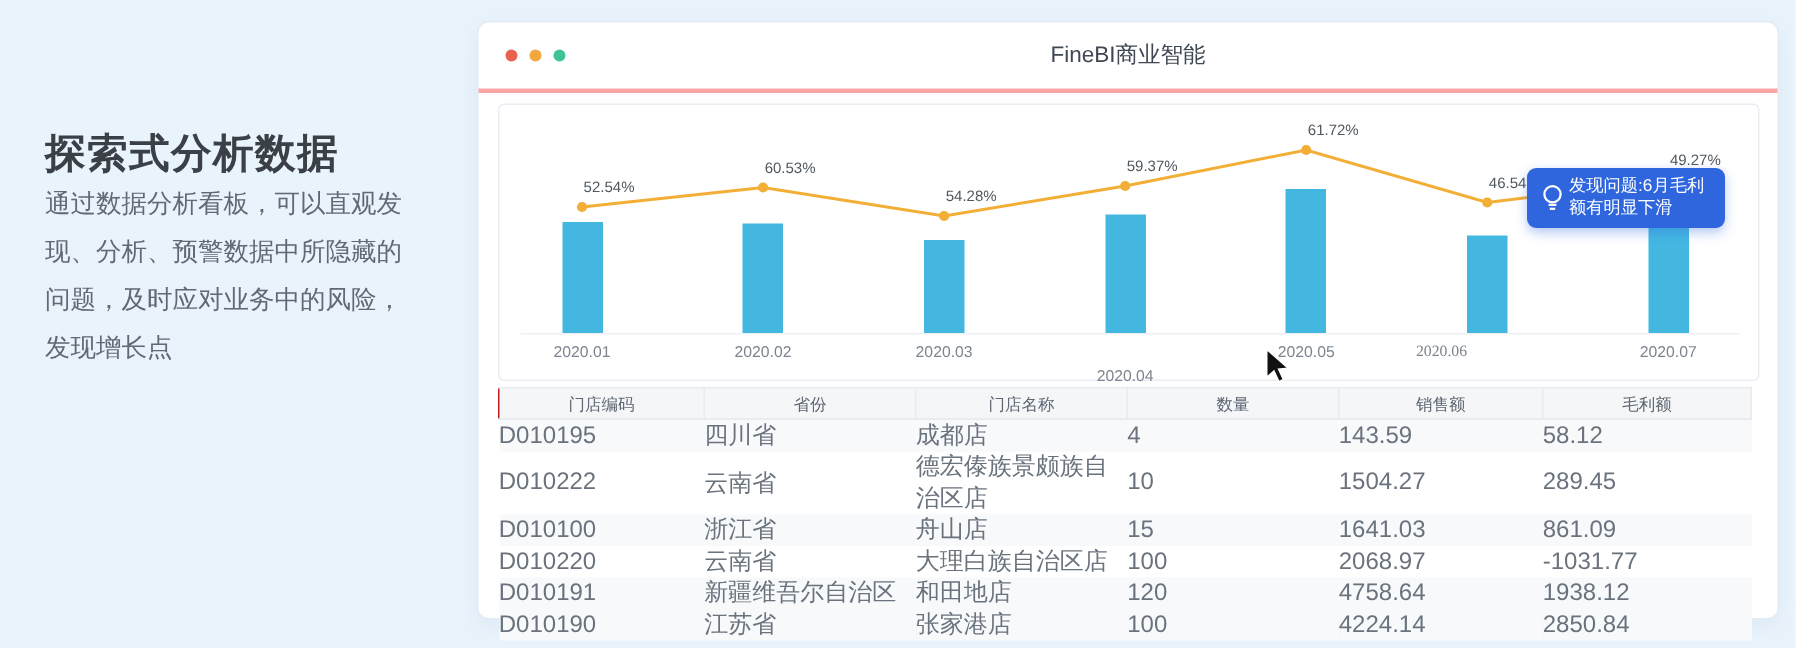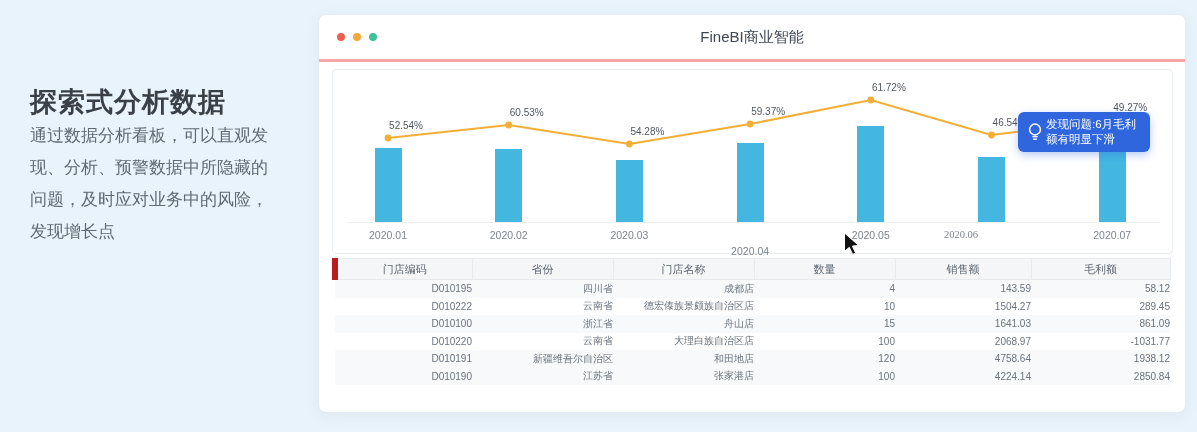--- a/index.html
+++ b/index.html
@@ -44,23 +44,23 @@
     box-shadow:0 3px 8px rgba(47,102,222,.35);z-index:5;box-sizing:border-box;padding:4px 6px 4px 6px;
   }
   .tooltip .bulb{flex:0 0 22px;display:flex;align-items:center;justify-content:center;}
   .tooltip .tip-text{font-size:11.5px;line-height:15px;white-space:pre-line;}
   
   .data-table{position:absolute;left:13px;top:243px;width:835px;border-collapse:collapse;table-layout:fixed;}
   .data-table th{
     height:20px;background:#f5f6f8;border:1px solid #e7eaef;border-left:none;border-right:1px solid #e7eaef;
     font-size:11px;font-weight:normal;color:#5d6671;text-align:center;padding:0;
   }
-  .data-table th:first-child{border-left:6px solid #b91c1c;}
+  .data-table th:first-child{border-left:1px solid #b91c1c;}
   .data-table td{
-    height:17.5px;font-size:10px;color:#6a737d;text-align:right;padding:0;border:none;
+    height:17.5px;font-size:16px;color:#6a737d;text-align:left;padding:0;border:none;
   }
   .data-table tr.striped td{background:#f7f9fb;}
   
   .cursor{position:absolute;left:843px;top:232px;z-index:9;}
 </style>
 </head>
 <body>
 
 <div class="left-panel">
   <div class="left-heading">探索式分析数据</div>

